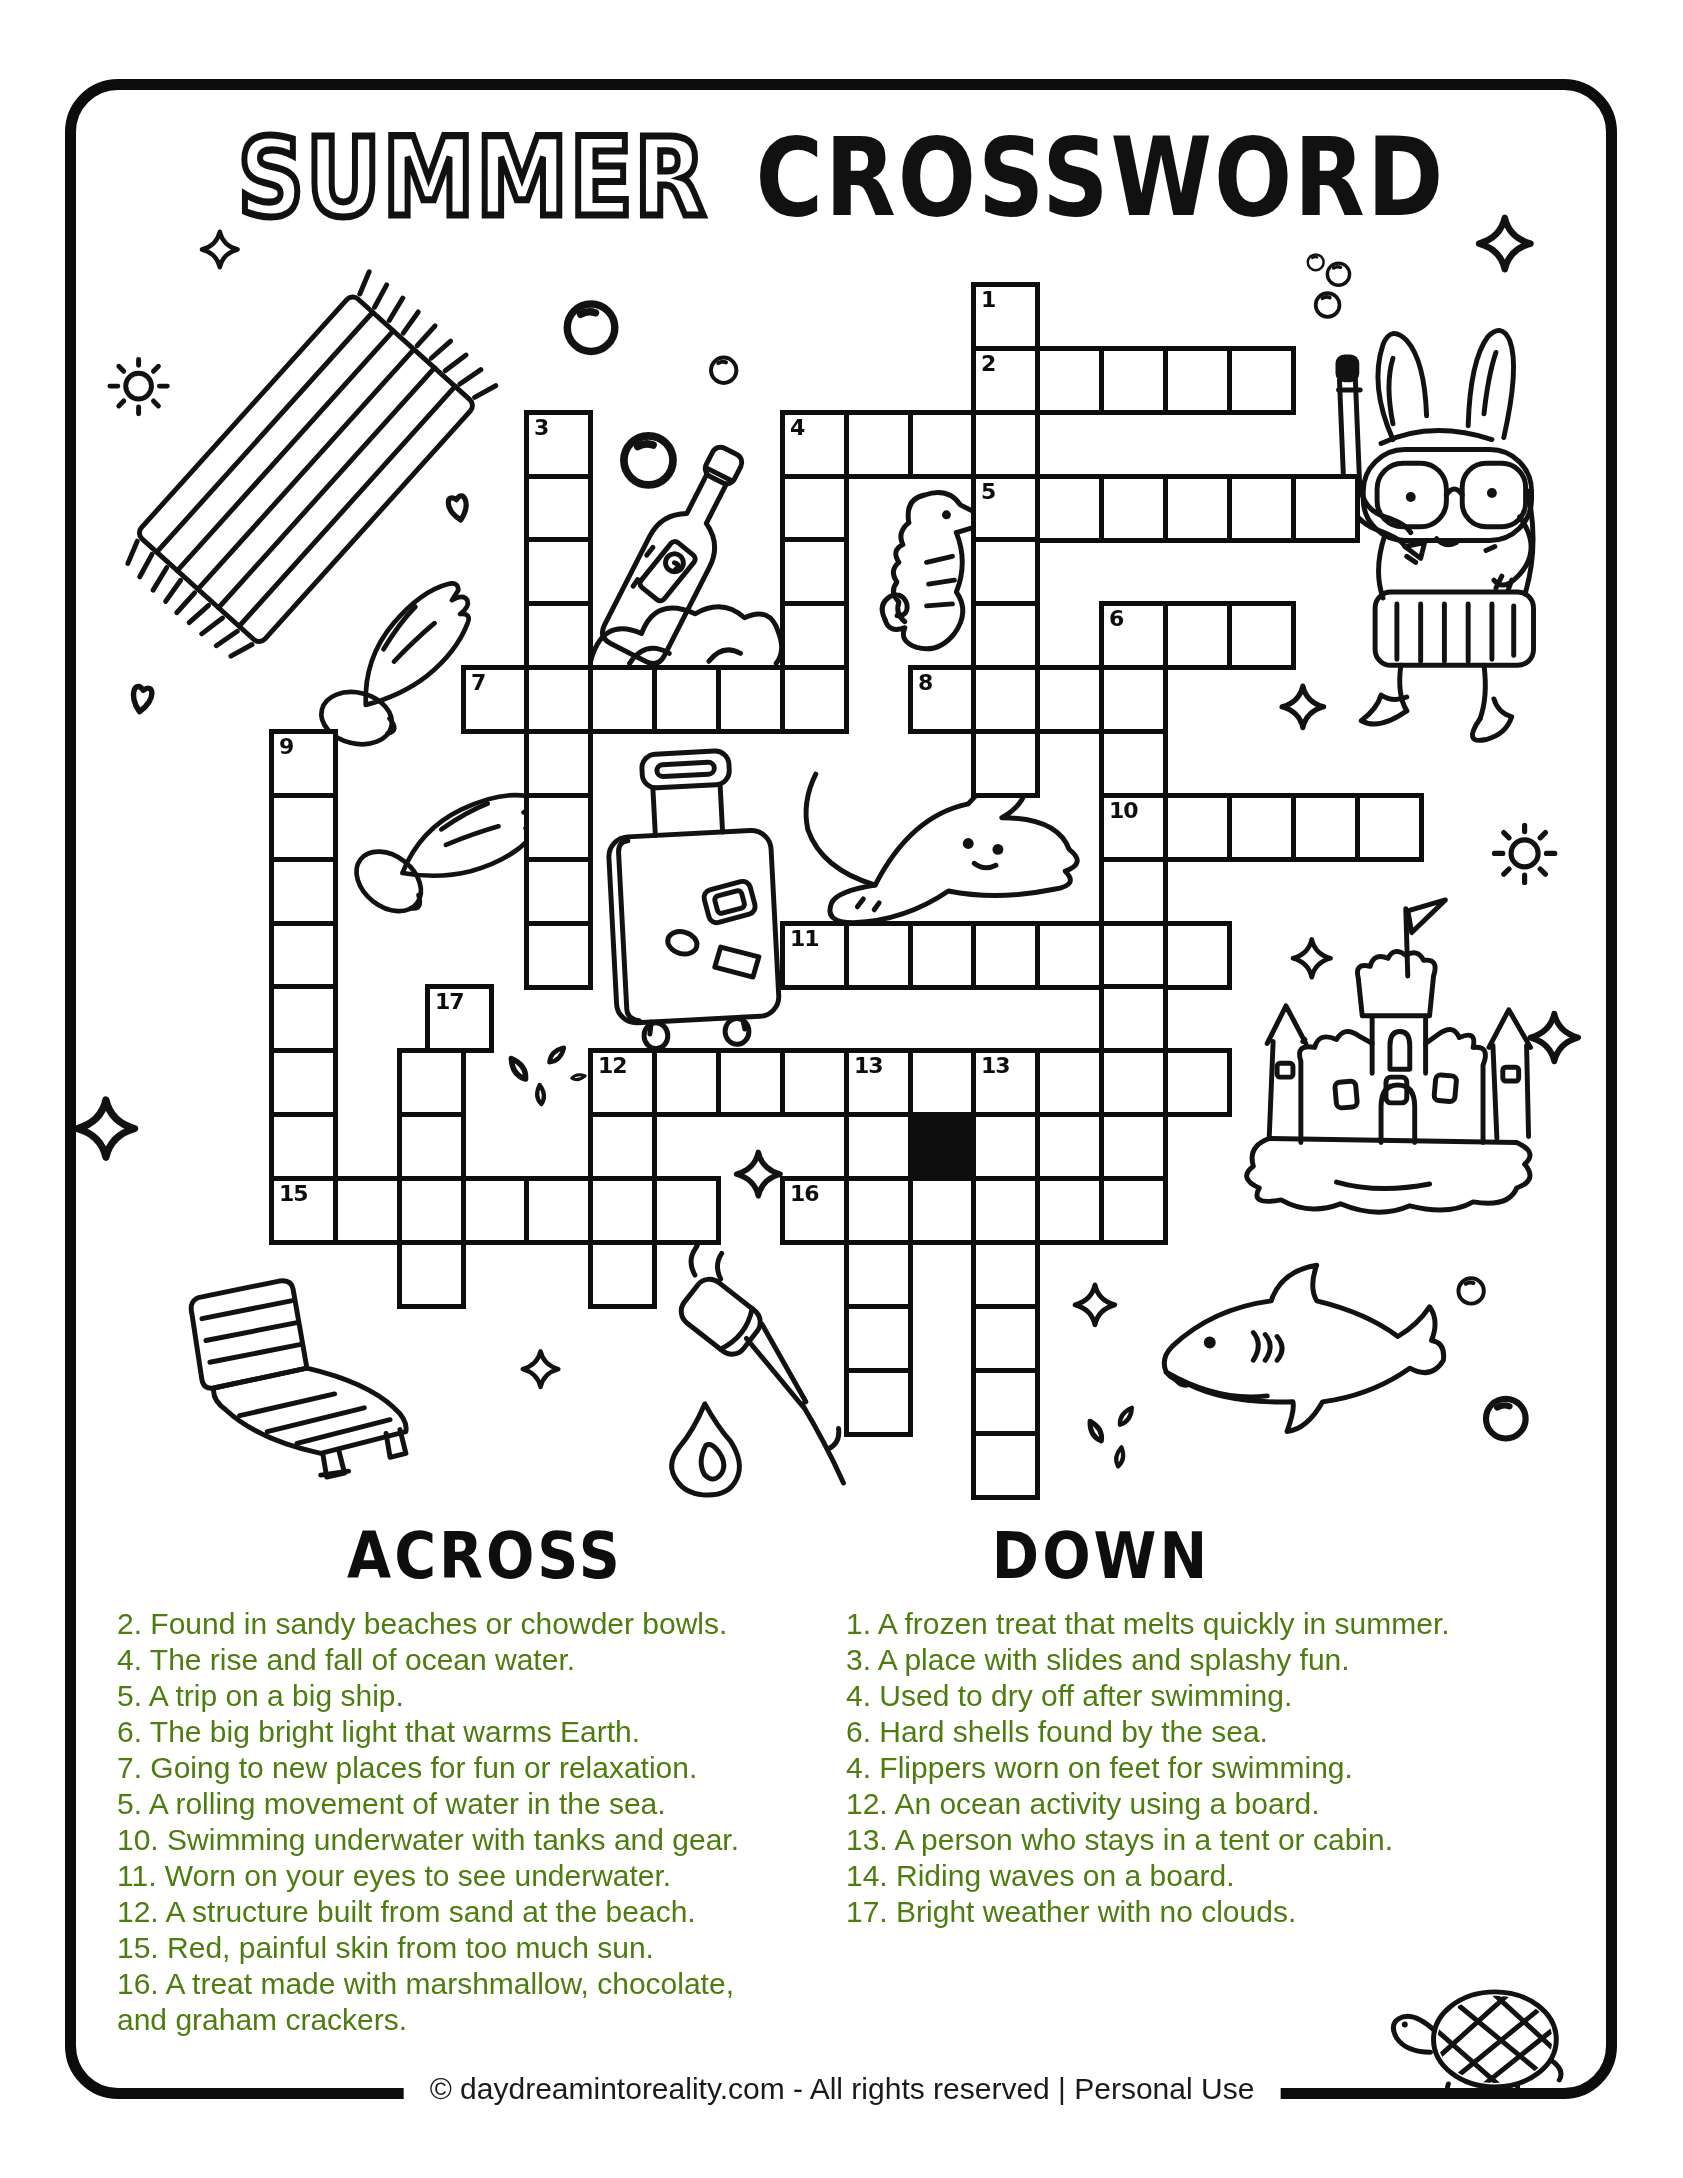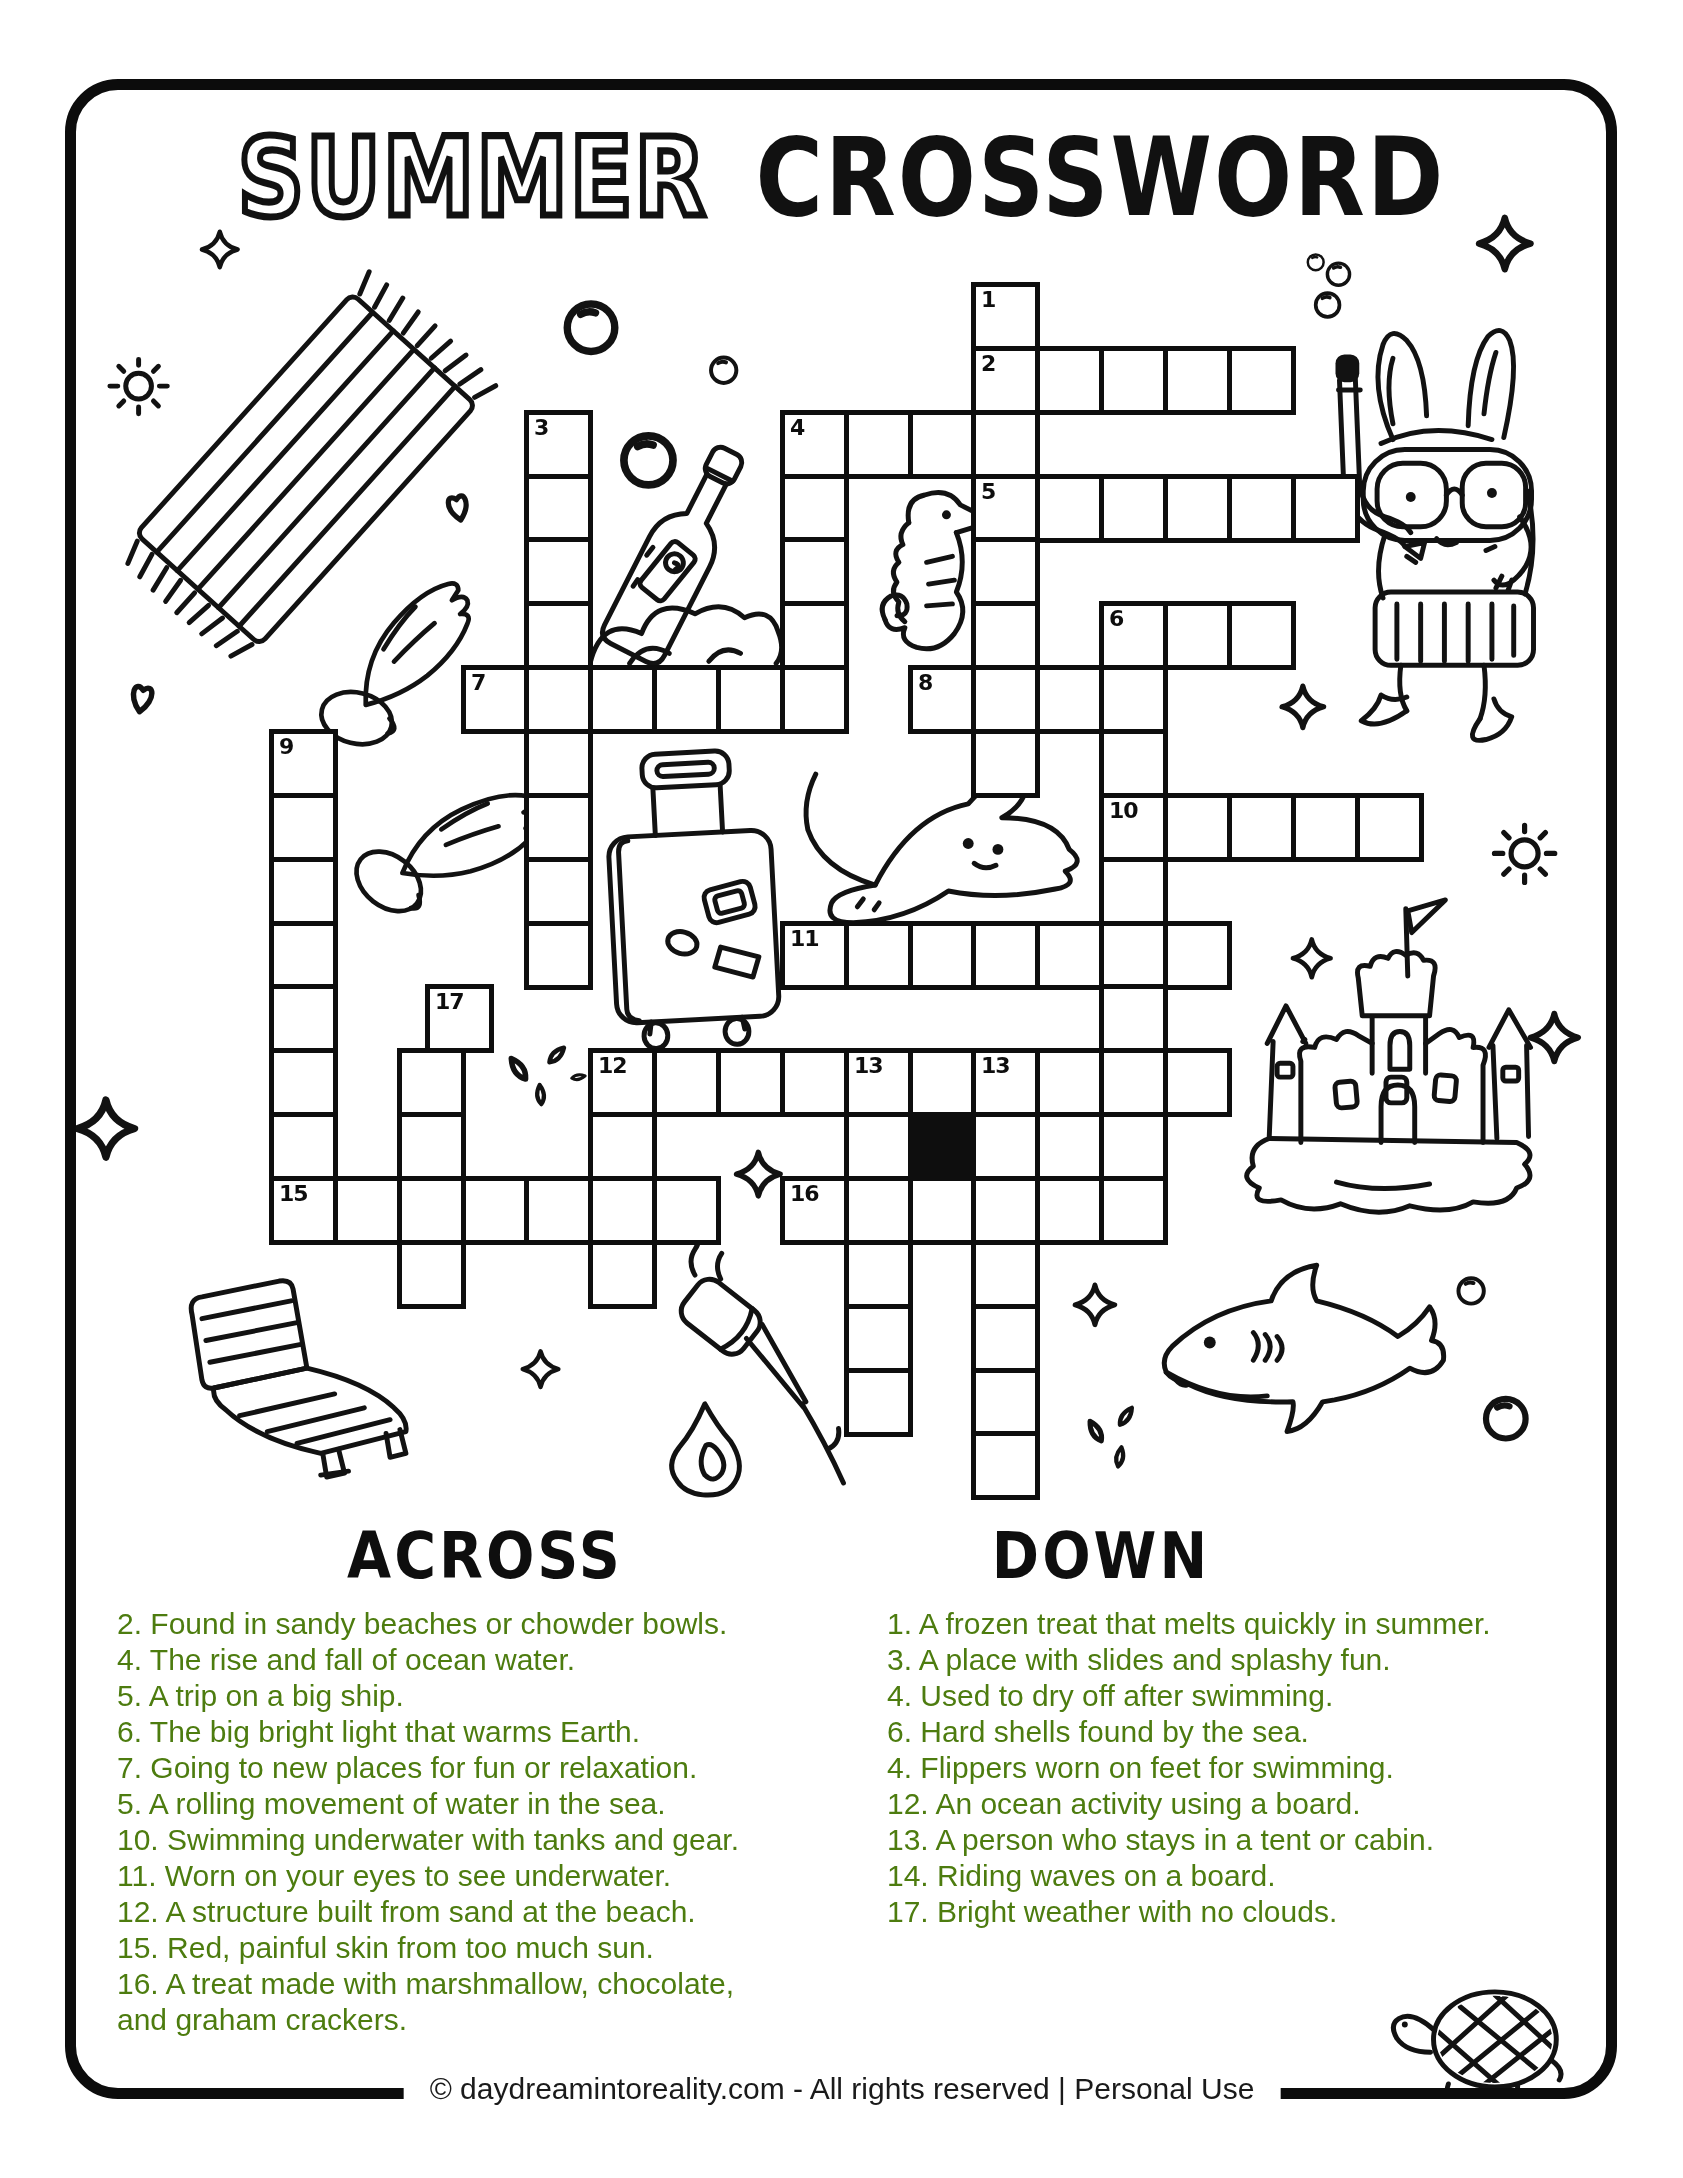--- a/index.html
+++ b/index.html
@@ -20,21 +20,21 @@
   .cell.black{background:#0e0e0e;}
   .num{display:block;margin:2px 0 0 5px;font-family:"DejaVu Sans",sans-serif;font-weight:bold;
     font-size:22px;line-height:1;letter-spacing:-1px;color:#0e0e0e;}
   
   .clue-head{position:absolute;top:1519px;font-family:"DejaVu Sans",sans-serif;font-weight:bold;
     font-size:57px;letter-spacing:3px;color:#0e0e0e;transform:scaleY(1.12);transform-origin:50% 0;}
   #across-head{left:485px;transform:translateX(-50%) scaleY(1.12);}
   #down-head{left:1101px;transform:translateX(-50%) scaleY(1.12);}
   .clues{position:absolute;top:1606px;font-size:30px;line-height:36px;color:#4d7c0f;}
   #across-clues{left:117px;width:673px;}
-  #down-clues{left:887px;width:604px;}
+  #down-clues{left:846px;width:604px;}
   .clue{margin:0;}
   
   .footer{position:absolute;top:2067px;left:842px;transform:translateX(-50%);background:#fff;
     padding:0 26px;font-size:30px;line-height:44px;color:#1a1a1a;white-space:nowrap;z-index:5;text-align:right;}
   
   #deco{position:absolute;left:0;top:0;width:1683px;height:2178px;pointer-events:none;}
   #deco *{stroke:#121212;fill:none;stroke-width:5;stroke-linecap:round;stroke-linejoin:round;}
   #deco .fill{fill:#121212;stroke:none;}
 </style>
 </head>

